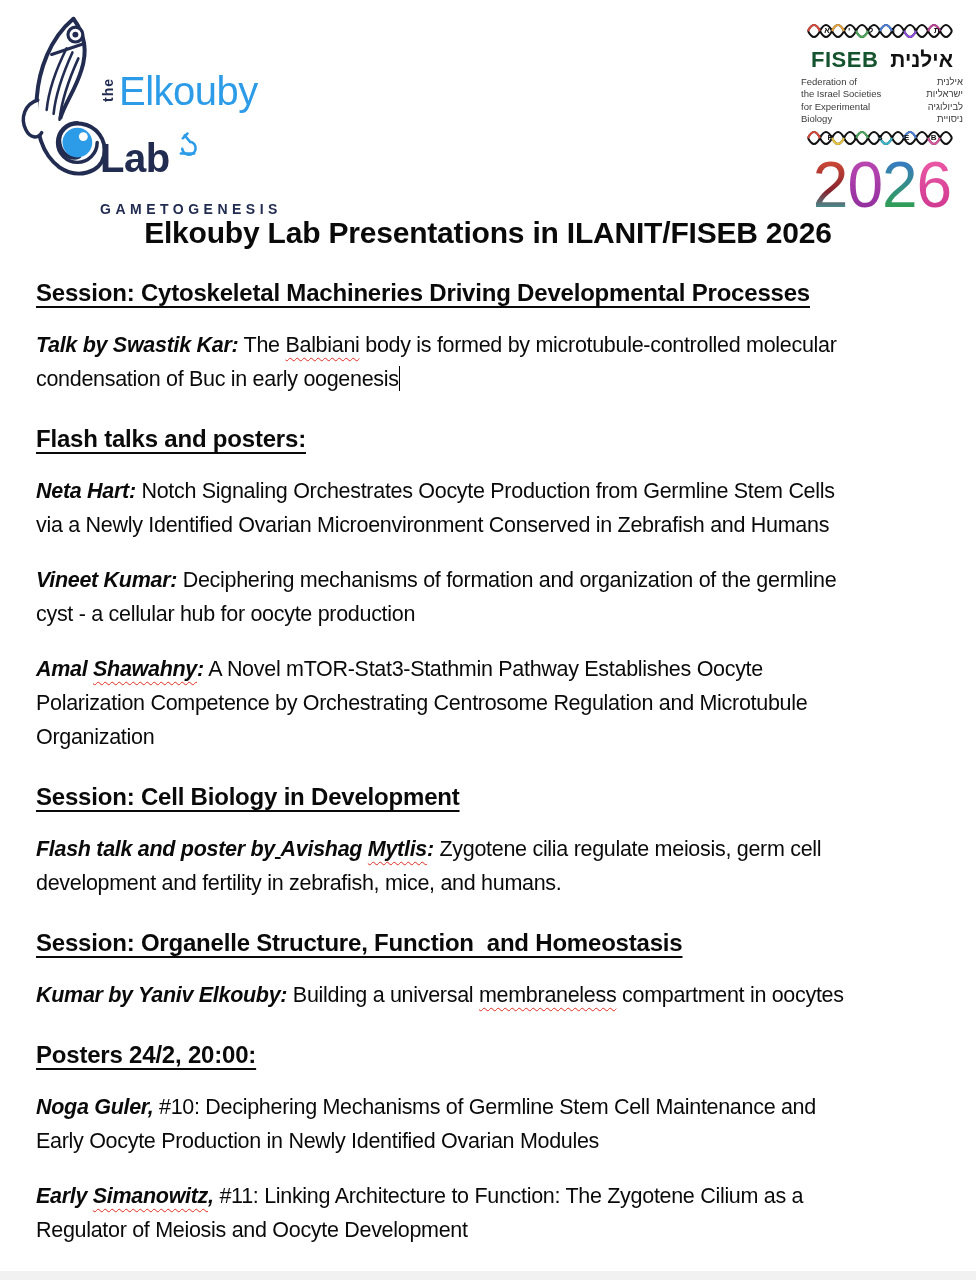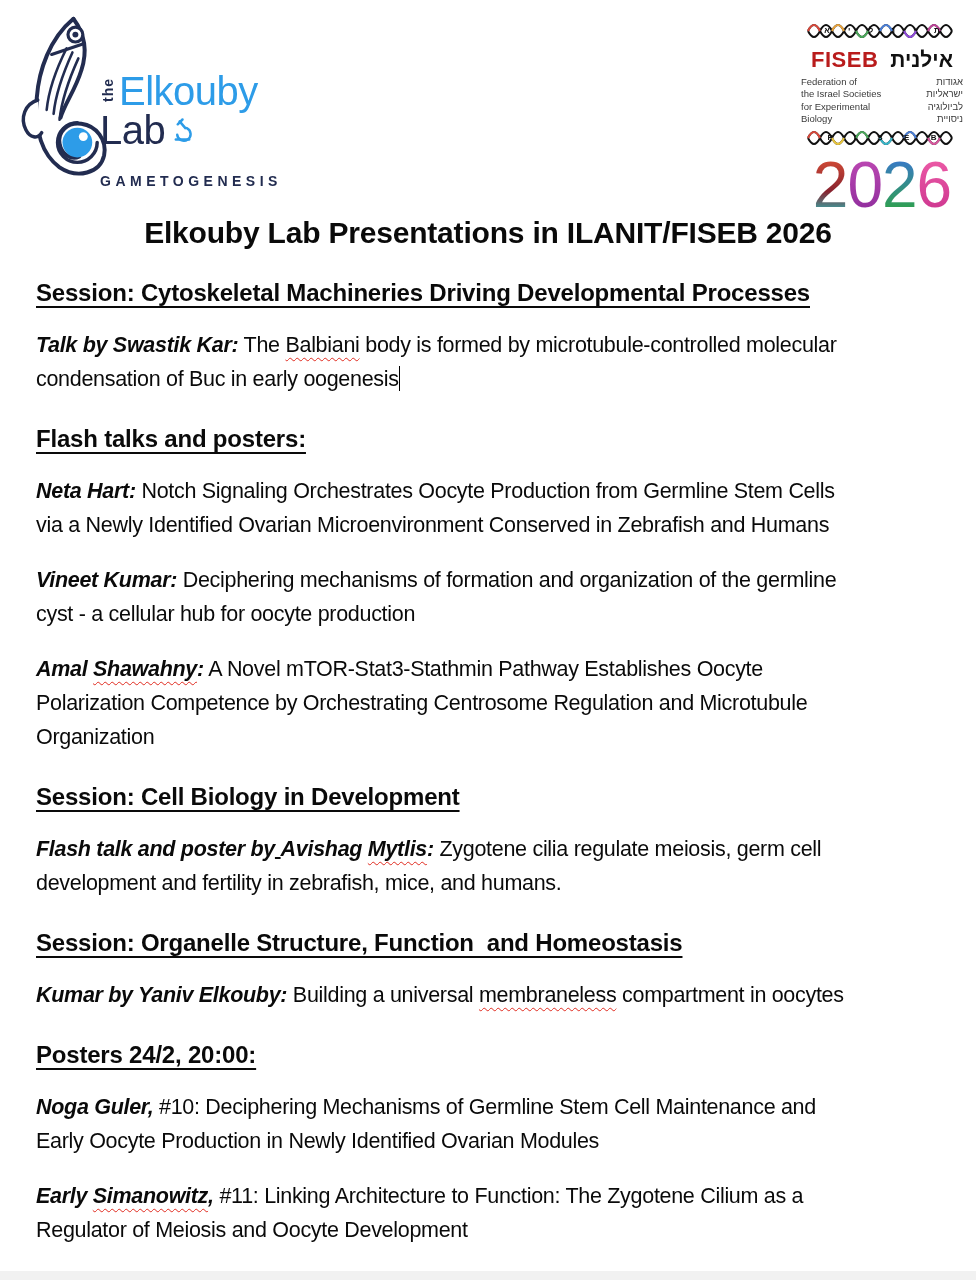--- a/index.html
+++ b/index.html
@@ -8,28 +8,28 @@
     font-family:"Liberation Sans", sans-serif;color:#0a0a0a;
   }
   
   .header{display:flex;justify-content:space-between;align-items:flex-start;padding:12px 8px 0 12px;height:190px;box-sizing:border-box;}
   .elkouby-logo{display:flex;align-items:flex-start;}
   .elk-text{margin-top:60px;margin-left:-16px;}
   .elk-row1{display:flex;align-items:flex-start;}
   .elk-the{writing-mode:vertical-rl;transform:rotate(180deg);font-size:14px;font-weight:700;color:#222c50;letter-spacing:1px;margin-top:6px;margin-right:3px;}
   .elk-name{font-size:40px;font-weight:400;color:#2d9ce8;line-height:0.95;letter-spacing:-0.5px;}
   .elk-row2{display:flex;align-items:center;gap:7px;}
-  .elk-lab{font-size:40px;font-weight:400;color:#222c50;line-height:1.0;letter-spacing:-0.5px;}
+  .elk-lab{font-size:40px;font-weight:700;color:#222c50;line-height:1.0;letter-spacing:-0.5px;margin-top:28px;}
   .elk-tagline{font-size:14px;font-weight:700;color:#222c50;letter-spacing:4.5px;margin-top:23px;}
   .fiseb-logo{width:172px;display:flex;flex-direction:column;align-items:center;padding-top:6px;}
   .helix{position:relative;width:152px;height:26px;}
   .helix-letters{position:absolute;inset:0;display:flex;justify-content:space-evenly;align-items:center;}
   .helix-letter{font-size:8px;font-weight:700;color:#111;line-height:1;}
   .fiseb-names{display:flex;align-items:baseline;gap:12px;margin-top:3px;}
-  .fiseb-en{font-size:22px;font-weight:800;color:#b91c1c;letter-spacing:0.5px;}
+  .fiseb-en{font-size:22px;font-weight:800;color:#14532d;letter-spacing:0.5px;}
   .fiseb-he{font-size:21px;font-weight:800;color:#111;}
   .fiseb-desc{display:flex;justify-content:space-between;width:162px;margin-top:3px;}
   .desc-en{font-size:9.5px;color:#3a3a3a;line-height:1.3;text-align:left;}
   .desc-he{font-size:9.5px;color:#3a3a3a;line-height:1.3;text-align:right;direction:rtl;}
   .fiseb-year{display:flex;margin-top:2px;}
   .year-digit{
     font-size:64px;font-weight:500;line-height:1;letter-spacing:-1px;
     -webkit-background-clip:text;background-clip:text;color:transparent;
   }
   
@@ -122,21 +122,21 @@
         <span class="fiseb-en">FISEB</span>
         <span class="fiseb-he">אילנית</span>
       </div>
       <div class="fiseb-desc">
         <div class="desc-en">
             <div>Federation of</div>
             <div>the Israel Societies</div>
             <div>for Experimental Biology</div>
           </div>
         <div class="desc-he">
-            <div>אגודות ישראליות</div>
+            <div>אילנית ישראליות</div>
             <div>לביולוגיה</div>
             <div>ניסויית</div>
           </div>
       </div>
       <div class="helix">
         <svg width="152" height="26" viewBox="0 0 152 26">
           <path d="M2,13 Q8,1 14,13 Q20,25 26,13 Q32,1 38,13 Q44,25 50,13 Q56,1 62,13 Q68,25 74,13 Q80,1 86,13 Q92,25 98,13 Q104,1 110,13 Q116,25 122,13 Q128,1 134,13 Q140,25 146,13" fill="none" stroke="#111" stroke-width="2"></path>
           <path d="M2,13 Q8,25 14,13 Q20,1 26,13 Q32,25 38,13 Q44,1 50,13 Q56,25 62,13 Q68,1 74,13 Q80,25 86,13 Q92,1 98,13 Q104,25 110,13 Q116,1 122,13 Q128,25 134,13 Q140,1 146,13" fill="none" stroke="#111" stroke-width="2"></path>
           <path d="M2,13 Q8,1 14,13" fill="none" stroke="#d9483b" stroke-width="2"></path>
           <path d="M26,13 Q32,25 38,13" fill="none" stroke="#e8c53d" stroke-width="2"></path>

